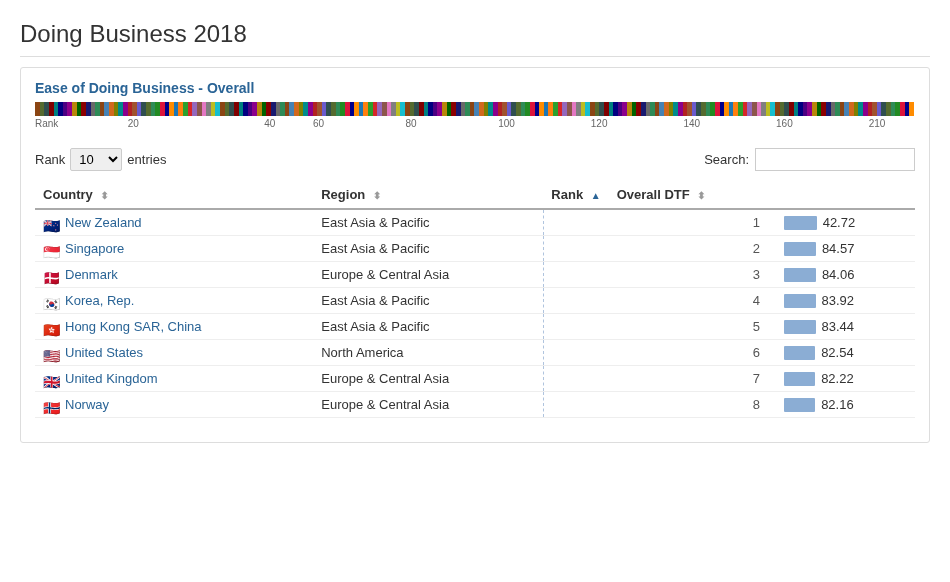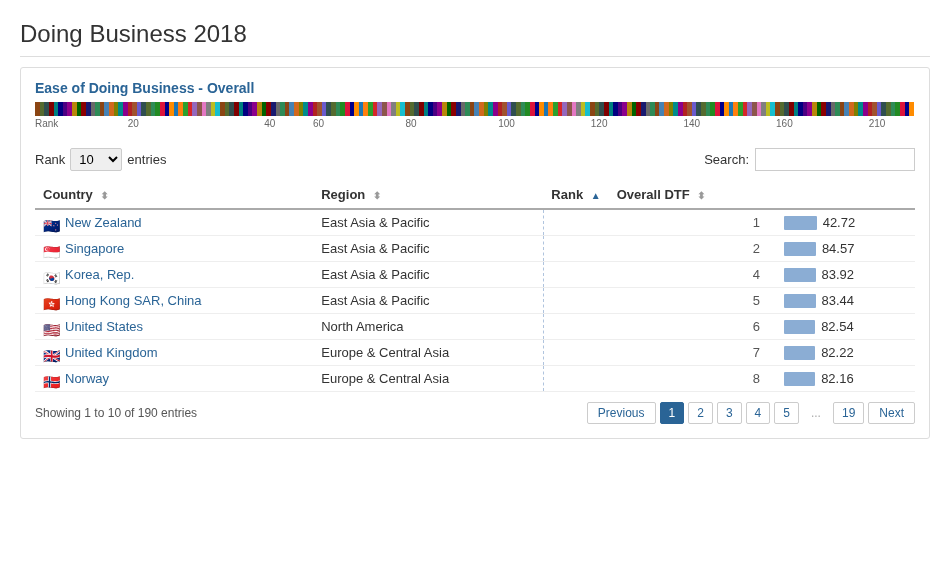--- a/index.html
+++ b/index.html
@@ -463,20 +463,32 @@
           <td class="divider-col"></td>
           <td class="rank-col">2</td>
           <td>
             <div class="dtf-cell">
               <span class="dtf-bar" style="width: 31.92px;"></span>
               <span>84.57</span>
             </div>
           </td>
         </tr>
         <tr>
+          <td><span class="country-flag">🇩🇰</span><a class="country-link">Denmark</a></td>
+          <td>Europe &amp; Central Asia</td>
+          <td class="divider-col"></td>
+          <td class="rank-col">3</td>
+          <td>
+            <div class="dtf-cell">
+              <span class="dtf-bar" style="width: 31.92px;"></span>
+              <span>84.06</span>
+            </div>
+          </td>
+        </tr>
+        <tr>
           <td><span class="country-flag">🇰🇷</span><a class="country-link">Korea, Rep.</a></td>
           <td>East Asia &amp; Pacific</td>
           <td class="divider-col"></td>
           <td class="rank-col">4</td>
           <td>
             <div class="dtf-cell">
               <span class="dtf-bar" style="width: 31.54px;"></span>
               <span>83.92</span>
             </div>
           </td>
@@ -525,27 +537,13 @@
           <td>
             <div class="dtf-cell">
               <span class="dtf-bar" style="width: 31.16px;"></span>
               <span>82.16</span>
             </div>
           </td>
         </tr>
       </tbody>
   </table>
 
-  <div class="footer-row">
-    <span>Showing 1 to 10 of 190 entries</span>
-    <div class="pagination">
-      <a class="prev-next">Previous</a>
-      <a class="active">1</a>
-      <a>2</a>
-      <a>3</a>
-      <a>4</a>
-      <a>5</a>
-      <span class="disabled">...</span>
-      <a>19</a>
-      <a class="prev-next">Next</a>
-    </div>
-  </div>
 </div>
 
 </body></html>

